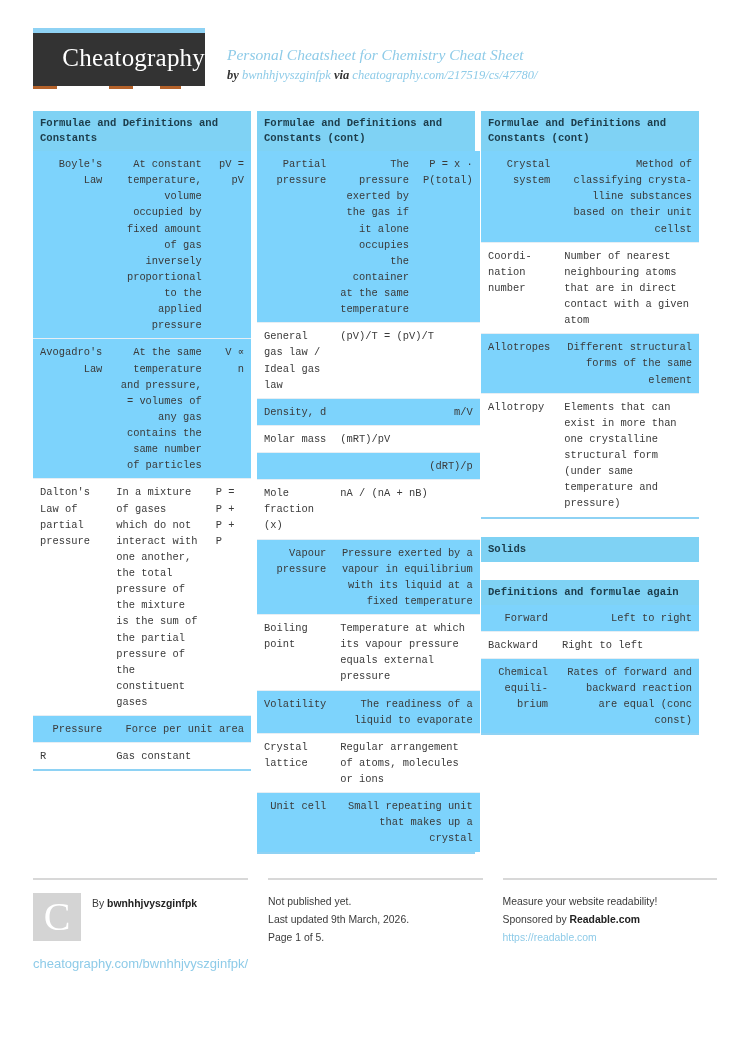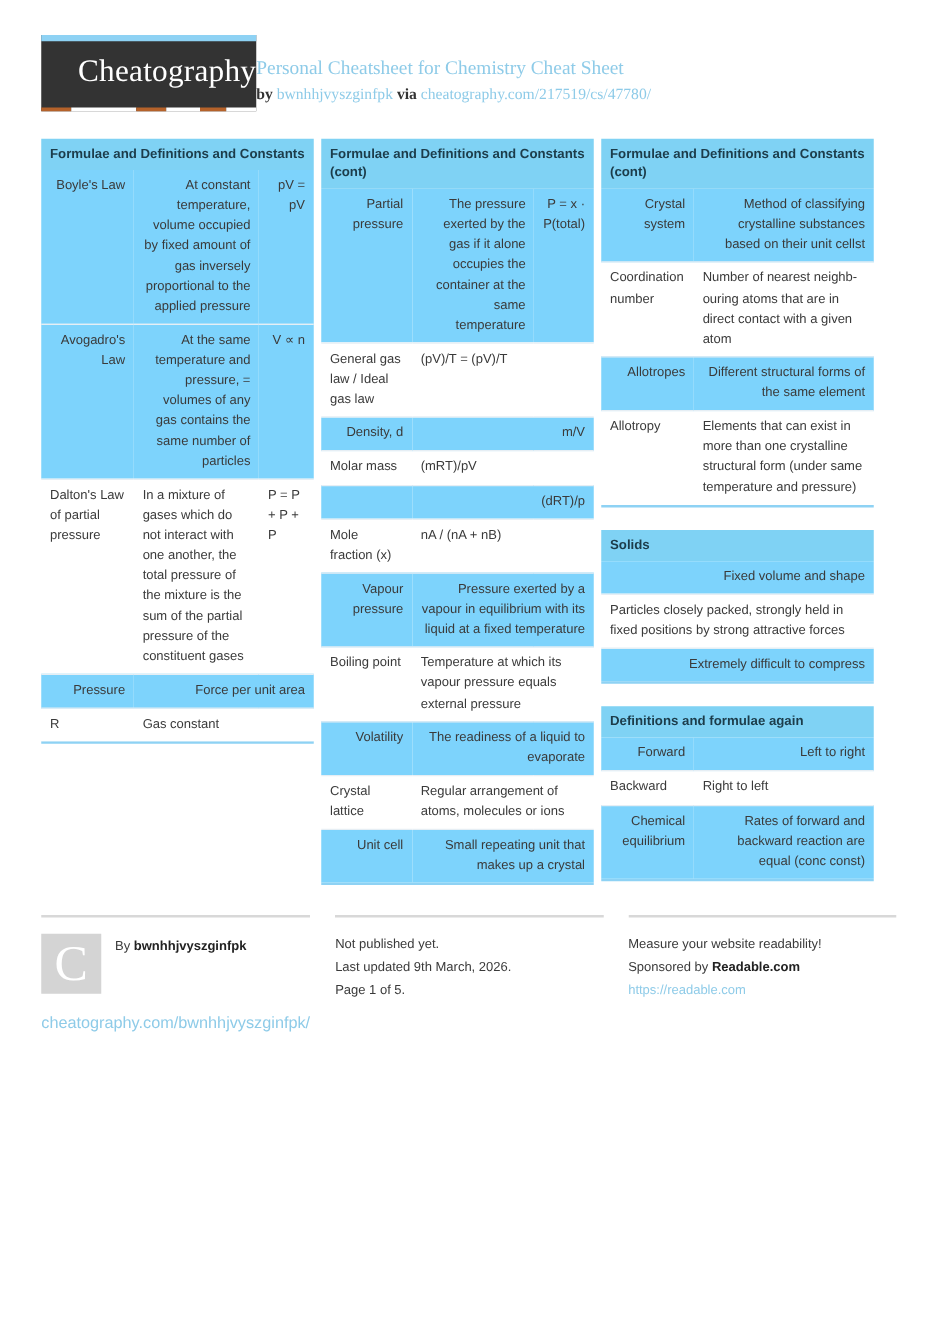--- a/index.html
+++ b/index.html
@@ -39,22 +39,24 @@
     position: absolute;
     left: 0; right: 0; bottom: 0;
     height: 3px;
     display: flex;
   }
   .logo-underline i { display: block; height: 3px; }
   .u-o { background: #b5622a; }
   .u-w { background: #ffffff; }
 
   .title-block {
+    padding-left: 22px;
     padding-top: 17px;
     font-family: "Liberation Serif", serif;
+    font-style: italic;
   }
   .cs-title {
     color: #8ecbe8;
     font-size: 15.5px;
     line-height: 1.3;
     margin: 0 0 2px 0;
     font-weight: normal;
   }
   .cs-byline {
     font-size: 12.5px;
@@ -63,20 +65,21 @@
   }
   .cs-byline .lbl { font-weight: bold; color: #333; }
   .cs-byline a { color: #8ecbe8; text-decoration: none; }
 
   
   .columns {
     display: flex;
     padding: 22px 33px 0 33px;
     gap: 6px;
     align-items: flex-start;
+    font-family: Liberation Mono, monospace;
   }
   .col { width: 218px; }
 
   .block { margin-bottom: 18px; }
 
   .block-header {
     background: #7fd2f4;
     color: #1c3c4a;
     font-size: 10.6px;
     font-weight: bold;
@@ -282,35 +285,20 @@
               <td class="c1-narrow">Allotropy</td>
               <td class="c2-wide">Elements that can exist in more than one crystalline structural form (under same temperature and pressure)</td>
             </tr>
           </tbody>
             </table>
         </div>
       </div>
 
       <div class="block">
         <div class="block-header">Solids</div>
-        <div class="block-body">
-          <table class="rows">
-              <tbody>
-            <tr class="odd">
-              <td class="full">Fixed volume and shape</td>
-            </tr>
-            <tr class="even">
-              <td class="full">Particles closely packed, strongly held in fixed positions by strong attractive forces</td>
-            </tr>
-            <tr class="odd">
-              <td class="full">Extremely difficult to compress</td>
-            </tr>
-          </tbody>
-            </table>
-        </div>
       </div>
 
       <div class="block">
         <div class="block-header">Definitions and formulae again</div>
         <div class="block-body">
           <table class="rows">
               <tbody>
             <tr class="odd">
               <td class="c1-narrow">Forward</td>
               <td class="c2-wide">Left to right</td>

